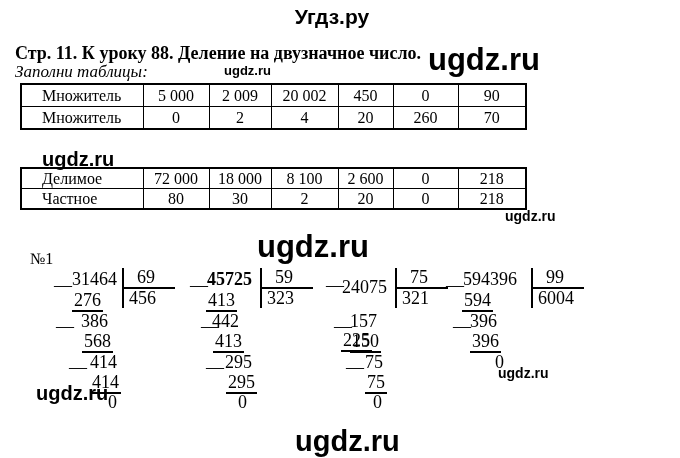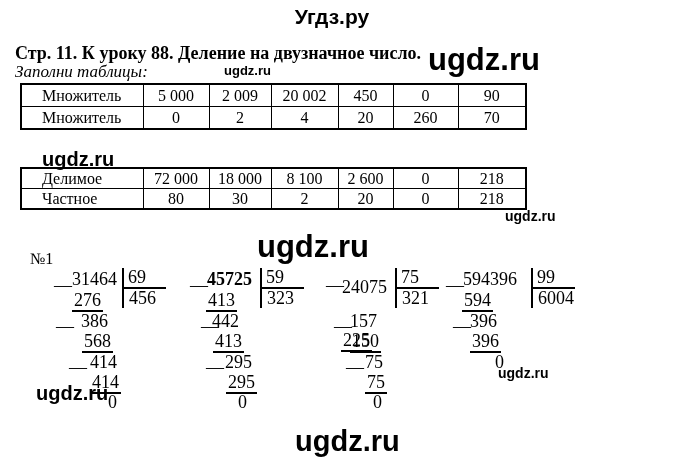--- a/index.html
+++ b/index.html
@@ -22,21 +22,21 @@
   .t1 { left:20px; top:83px; }
   .t1 td { height:21px; }
   .t2 { left:20px; top:167px; }
   .t2 td { height:19px; }
 
   .division { position:absolute; font-size:18px; line-height:19px; }
   .p { position:absolute; white-space:nowrap; }
   .u { border-bottom:2px solid #000; padding:0 2px;text-align:center; }
   .dash { letter-spacing:-3px; }
   .dbox { border-left:2px solid #000; height:40px; }
-  .divisor { border-bottom:2px solid #000; padding-left:4px; width:38px; height:19px; }
+  .divisor { border-bottom:2px solid #000; padding-left:13px; width:38px; height:19px; }
   .quotient { padding-left:5px; height:19px; }
 </style>
 </head>
 <body>
 
 <div class="abs site-title sans">Угдз.ру</div>
 
 <div class="abs heading">Стр. 11. К уроку 88. Деление на двузначное число.</div>
 <div class="wm" style="left:428px; top:44px; font-size:31px;">ugdz.ru</div>
 

